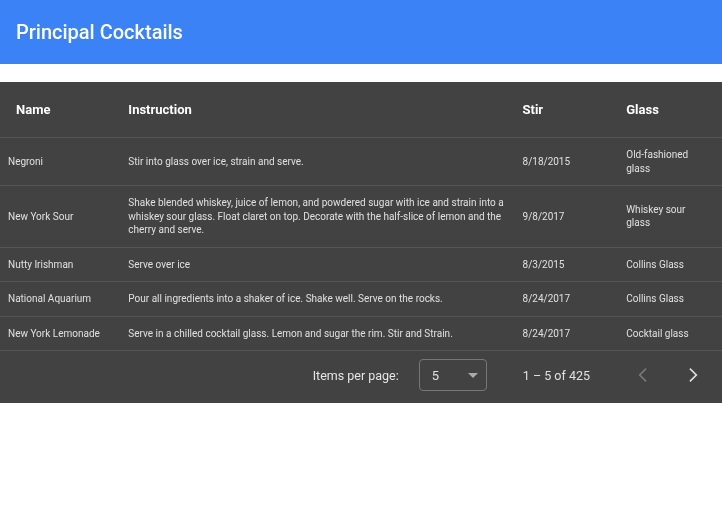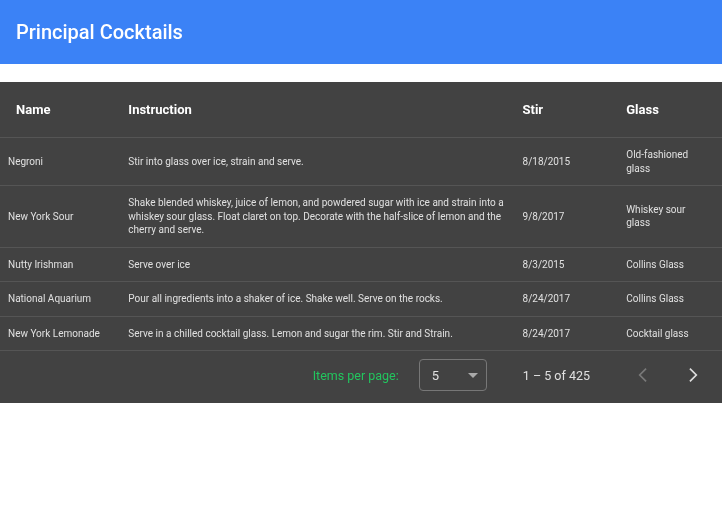--- a/index.html
+++ b/index.html
@@ -62,21 +62,21 @@
   .paginator {
     display: flex;
     align-items: center;
     justify-content: flex-end;
     padding: 8px 12px 12px 12px;
     gap: 20px;
     font-size: 12.5px;
     color: #e0e0e0;
     border-top: 1px solid #555;
   }
-  .ipp-label { color: #22c55e; text-align: center; }
+  .ipp-label { color: #e5e5e5; text-align: center; }
   .ipp-select {
     display: inline-flex;
     align-items: center;
     justify-content: space-between;
     width: 68px;
     height: 32px;
     border: 1px solid #777;
     border-radius: 4px;
     padding: 0 8px 0 12px;
     font-size: 13px;

